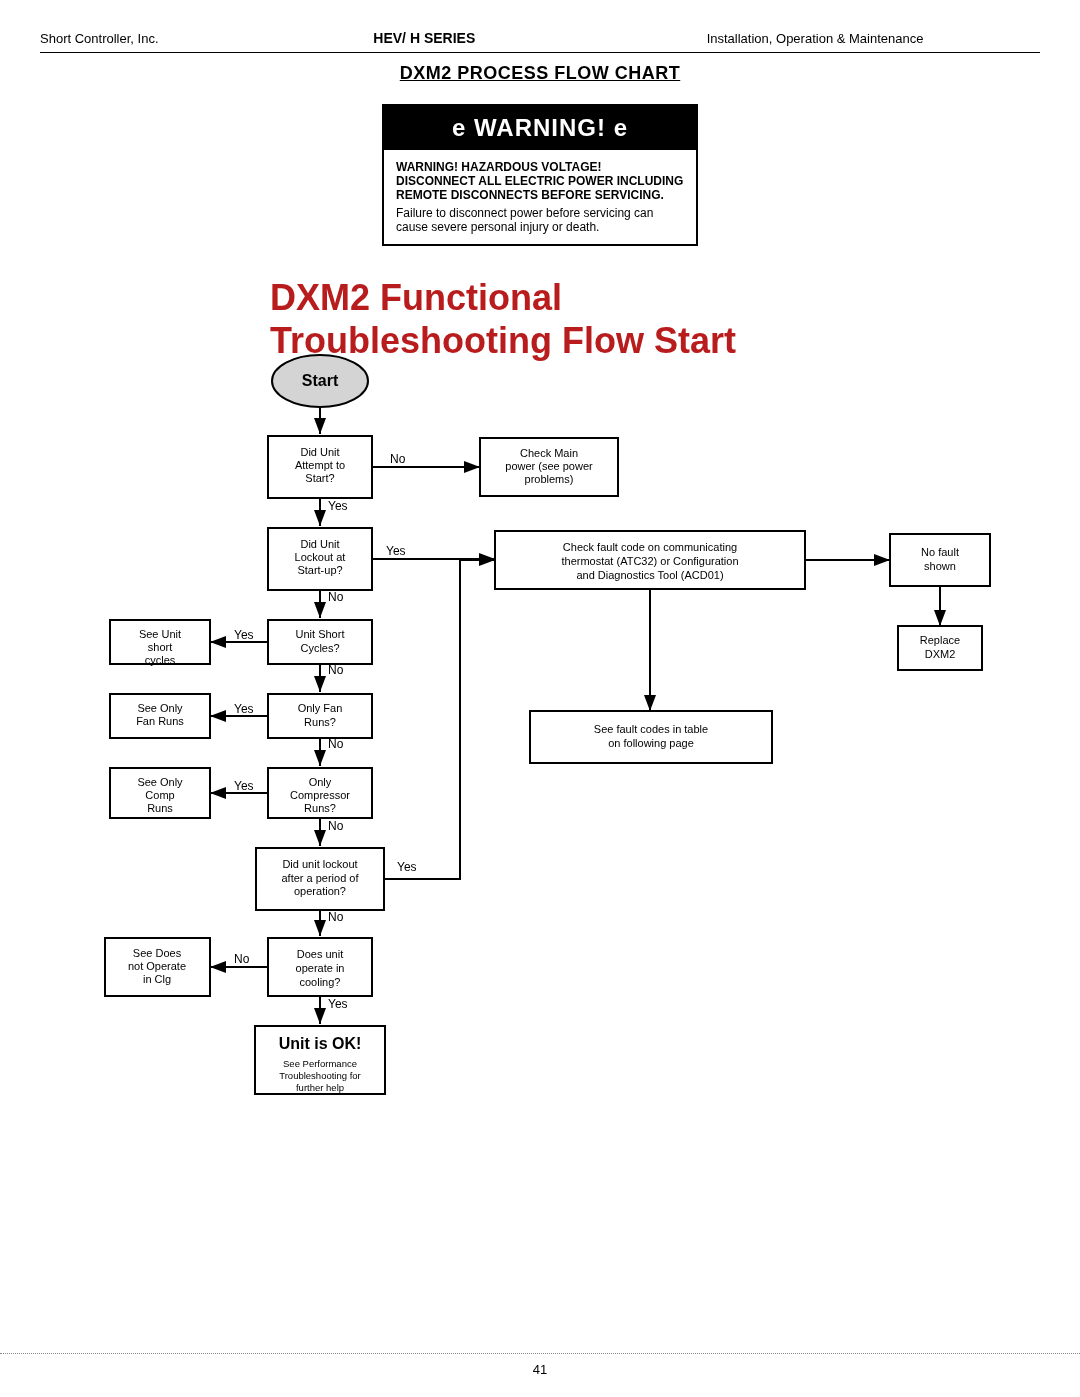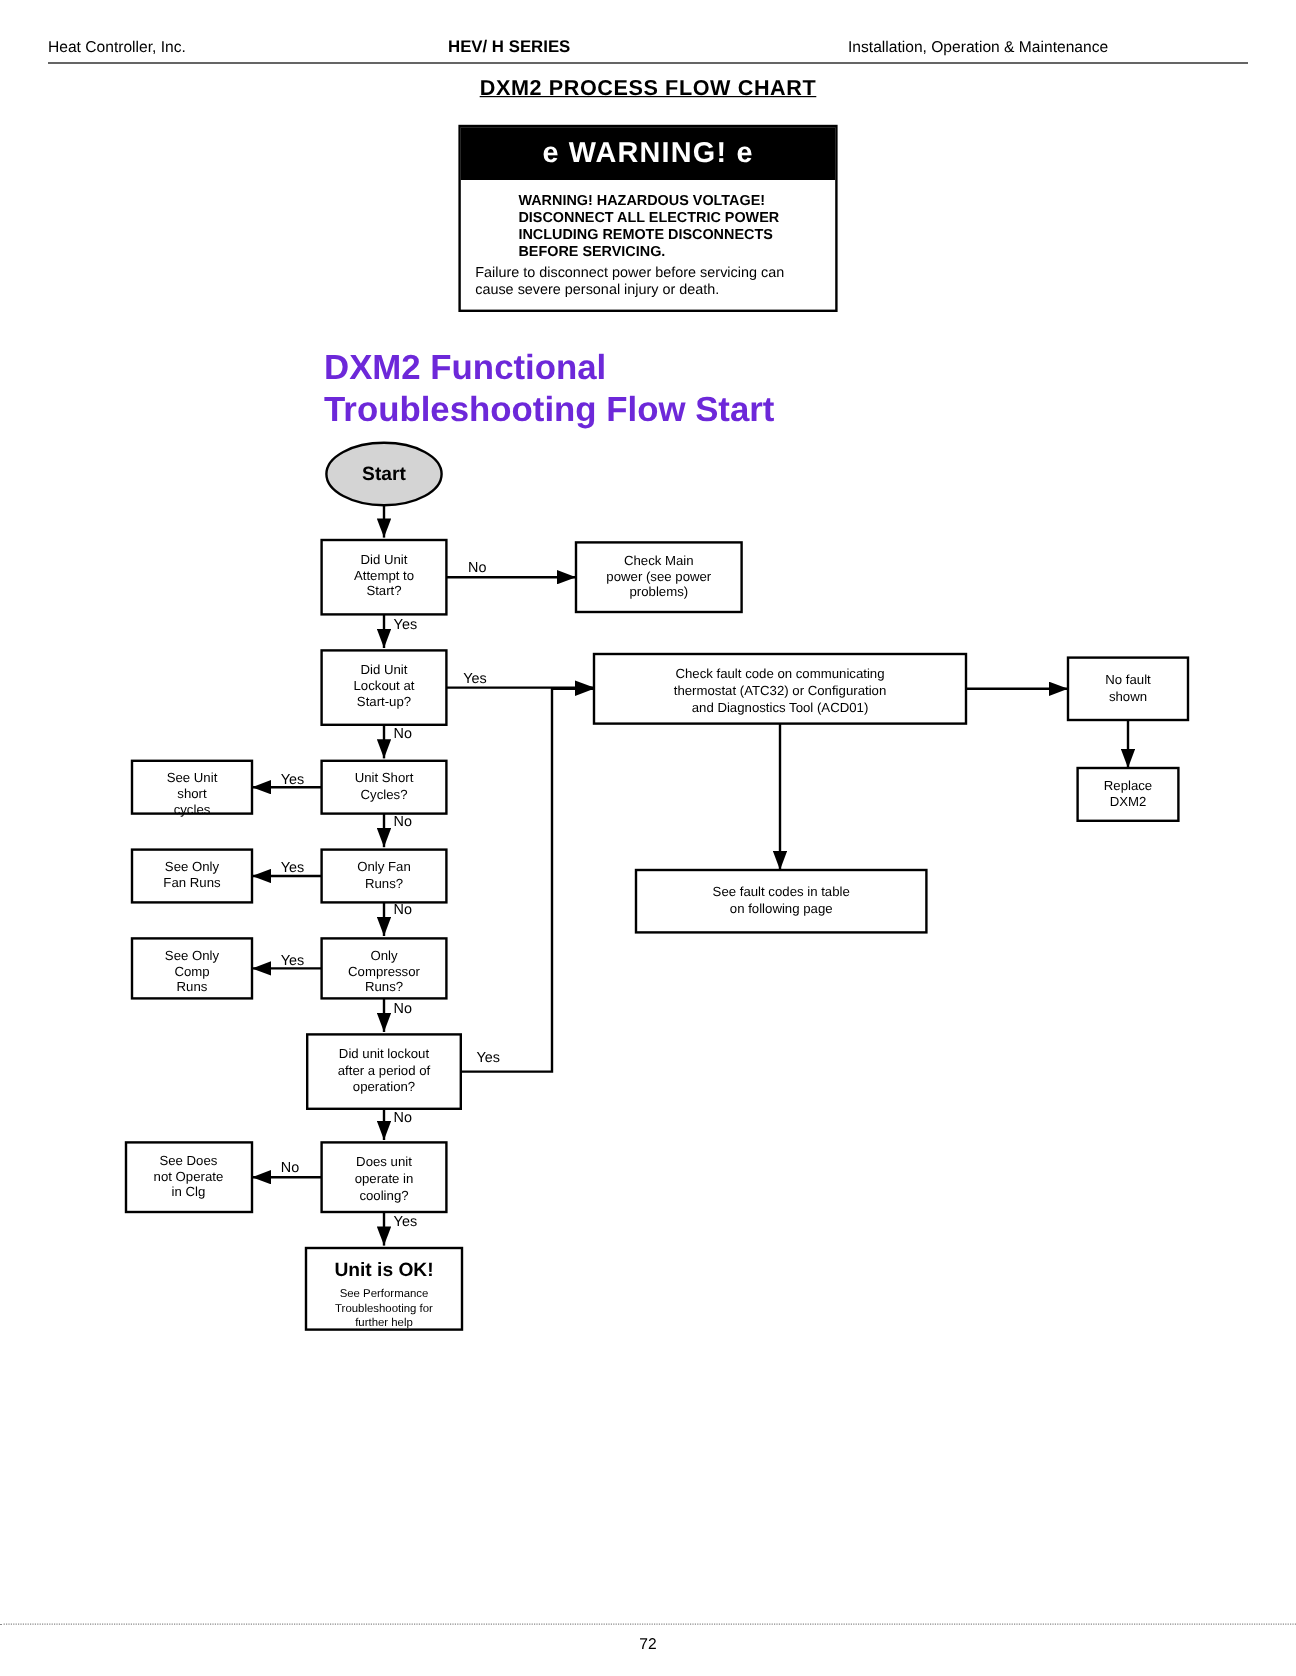--- a/index.html
+++ b/index.html
@@ -60,37 +60,36 @@
       padding: 8px 0;
       letter-spacing: 1px;
     }
     .warning-body {
       padding: 10px 12px;
       font-size: 12px;
     }
     .warning-body .bold-line {
       font-weight: bold;
       margin-bottom: 4px;
-      margin-left: 36px;
     }
     
     .flowchart-area {
       position: relative;
       margin: 0 auto;
       width: 980px;
       height: 840px;
     }
     .chart-title {
       position: absolute;
       top: 0;
       left: 220px;
-      font-size: 29px;
+      font-size: 36px;
       font-weight: bold;
       line-height: 1.2;
-      color: #6d28d9;
+      color: #b91c1c;
     }
     
     .flowchart-svg {
       position: absolute;
       top: 0;
       left: 0;
       width: 980px;
       height: 840px;
     }
     
@@ -104,21 +103,21 @@
       text-align: center;
       font-size: 13px;
     }
   </style>
 </head>
 <body>
 
 <div class="page">
 
   <div class="header">
-    <div class="header-left">Heat Controller, Inc.</div>
+    <div class="header-left">Short Controller, Inc.</div>
     <div class="header-center">HEV/ H SERIES</div>
     <div class="header-right">Installation, Operation &amp; Maintenance</div>
   </div>
 
   <div class="page-title">DXM2 PROCESS FLOW CHART</div>
 
   <div class="warning-box">
     <div class="warning-header">e WARNING! e</div>
     <div class="warning-body">
       <div class="bold-line">WARNING! HAZARDOUS VOLTAGE! DISCONNECT ALL ELECTRIC POWER INCLUDING REMOTE DISCONNECTS BEFORE SERVICING.</div>
@@ -272,16 +271,16 @@
       <rect x="205" y="750" width="130" height="68" fill="#fff" stroke="#000" stroke-width="2"></rect>
       <text x="270" y="773" text-anchor="middle" font-size="16" font-weight="bold" fill="#000">Unit is OK!</text>
       <text x="270" y="791" text-anchor="middle" font-size="9.5" fill="#000">See Performance</text>
       <text x="270" y="803" text-anchor="middle" font-size="9.5" fill="#000">Troubleshooting  for</text>
       <text x="270" y="815" text-anchor="middle" font-size="9.5" fill="#000">further help</text>
 
     </svg>
   </div>
 
   <div class="footer">
-    <span>72</span>
+    <span>41</span>
   </div>
 
 </div>
 
 </body></html>

